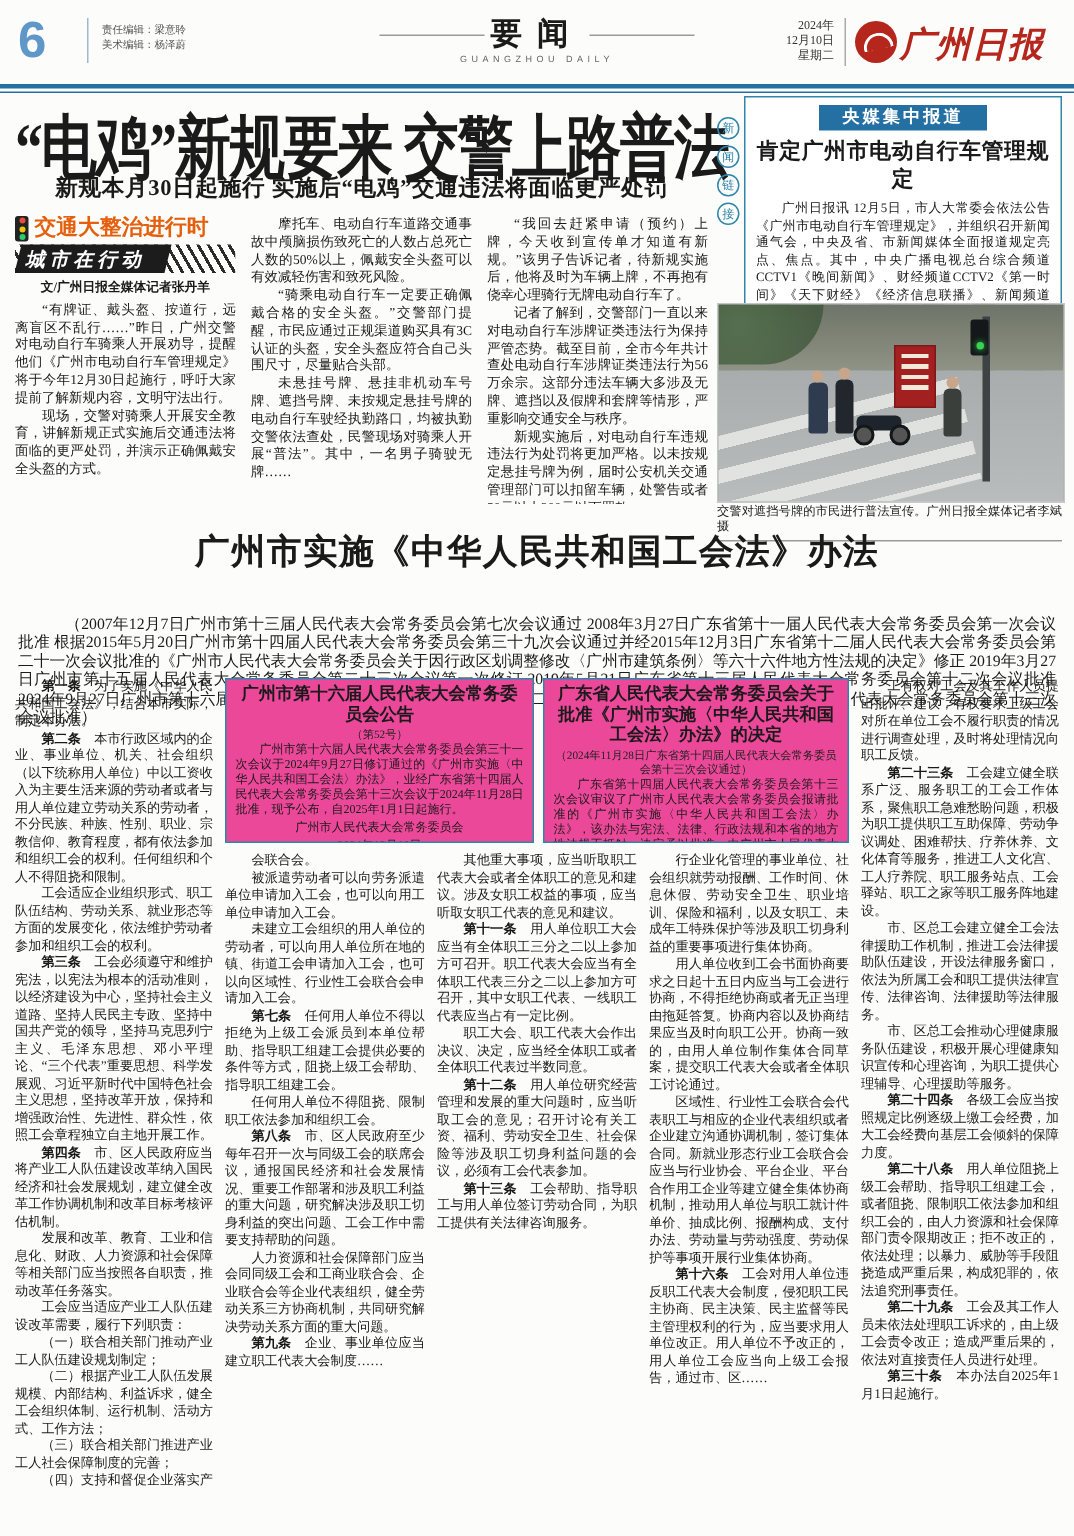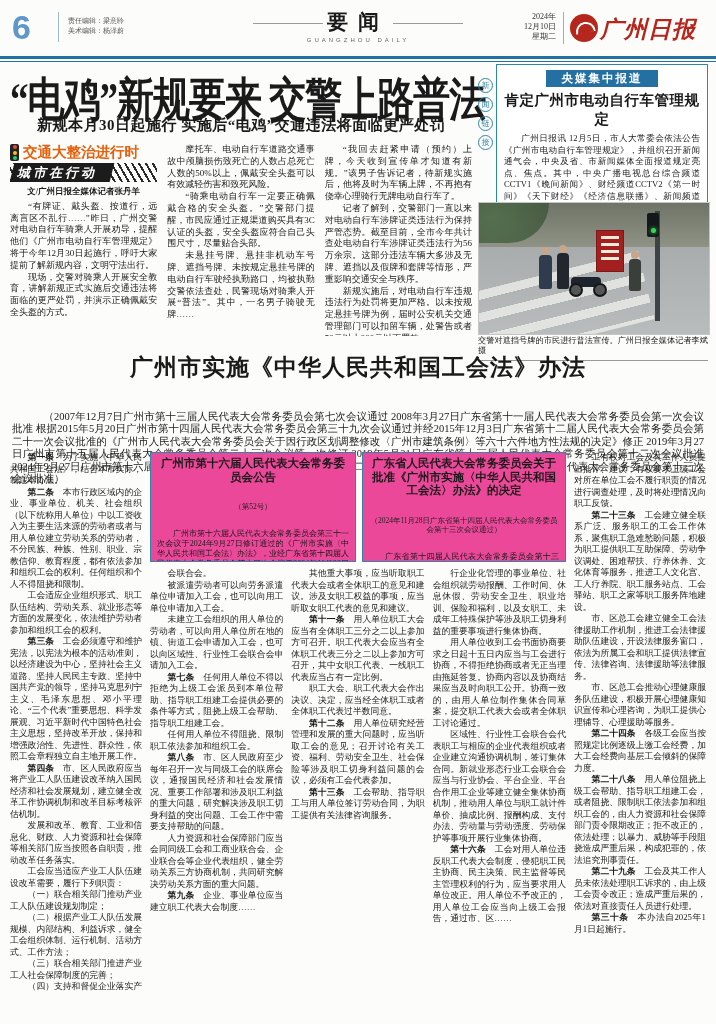--- a/index.html
+++ b/index.html
@@ -94,21 +94,21 @@
   .preamble{position:absolute;left:12px;top:400px;width:692px;font-size:10.5px;line-height:12.6px;
             text-align:justify;text-indent:3em;}
   .law-body{position:absolute;left:10px;top:452px;width:696px;height:540px;display:flex;gap:8px;overflow:hidden;}
   .lcol{width:132px;flex:none;font-size:8.8px;line-height:11.5px;text-align:justify;overflow:hidden;}
   .lmid{flex:1;display:flex;flex-direction:column;}
   .lboxes{display:flex;gap:6px;height:110px;}
   .lawbox{border:1.5px solid #2e86ab;background:#ec4899;padding:4px 6px;overflow:hidden;}
   .boxA{width:192px;flex:none;}
   .boxB{flex:1;}
   .box-title{text-align:center;font-weight:900;font-size:11.5px;line-height:13.5px;}
-  .box-sub{text-align:center;font-size:7.5px;line-height:9px;color:#222;margin:18px 0;}
+  .box-sub{text-align:center;font-size:7.5px;line-height:9px;color:#222;margin:1px 0;}
   .box-body{font-size:8px;line-height:10px;text-align:justify;}
   .box-sig{text-align:center;font-size:8px;line-height:10px;margin-top:2px;}
   .lmid-cols{display:flex;gap:8px;margin-top:6px;height:424px;overflow:hidden;}
   .lmid-col{flex:1;font-size:8.8px;line-height:11.5px;text-align:justify;overflow:hidden;}
 </style>
 </head>
 <body>
 
 <div class="sheet">
 

